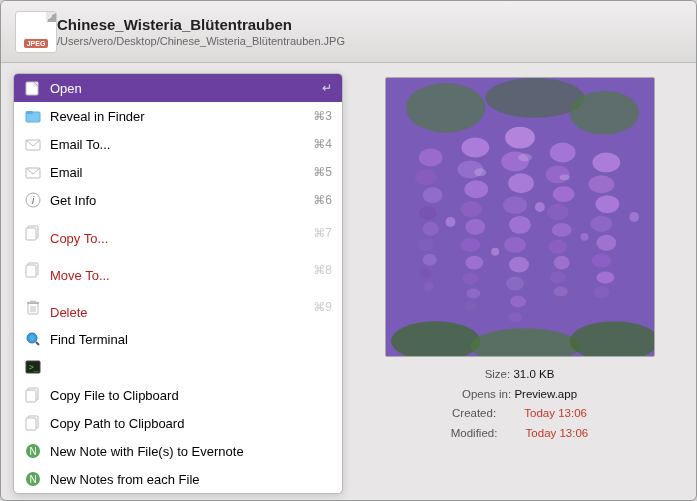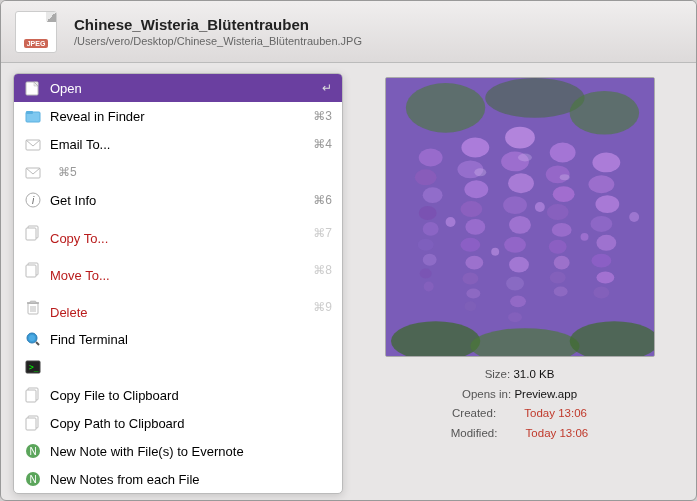--- a/index.html
+++ b/index.html
@@ -23,21 +23,21 @@
       flex-direction: column;
     }
 
     
     .title-bar {
       background: linear-gradient(to bottom, #f0eeee, #dddada);
       border-bottom: 1px solid #bbb;
       padding: 10px 14px;
       display: flex;
       align-items: center;
-      gap: 17px;
+      gap: 0;
       min-height: 62px;
     }
 
     .file-icon {
       width: 42px;
       height: 42px;
       background: #fff;
       border: 1px solid #ccc;
       border-radius: 3px;
       display: flex;
@@ -245,20 +245,21 @@
           <span class="menu-item-label">Email To...</span>
           <span class="menu-item-shortcut">⌘4</span>
         </div>
         <div class="menu-item">
           <span class="menu-item-icon">
             <svg width="16" height="16" viewBox="0 0 16 16">
               <rect x="1" y="4" width="14" height="10" rx="1" fill="#fff" stroke="#bbb" stroke-width="1"></rect>
               <polyline points="1,4 8,10 15,4" fill="none" stroke="#bbb" stroke-width="1"></polyline>
             </svg>
           </span>
+          <span class="menu-item-label">Email</span>
           <span class="menu-item-shortcut">⌘5</span>
         </div>
         <div class="menu-item">
           <span class="menu-item-icon">
             <svg width="16" height="16" viewBox="0 0 16 16">
               <circle cx="8" cy="8" r="7" fill="#fff" stroke="#aaa" stroke-width="1"></circle>
               <text x="8" y="12" text-anchor="middle" font-size="10" fill="#666" font-style="italic">i</text>
             </svg>
           </span>
           <span class="menu-item-label">Get Info</span>

